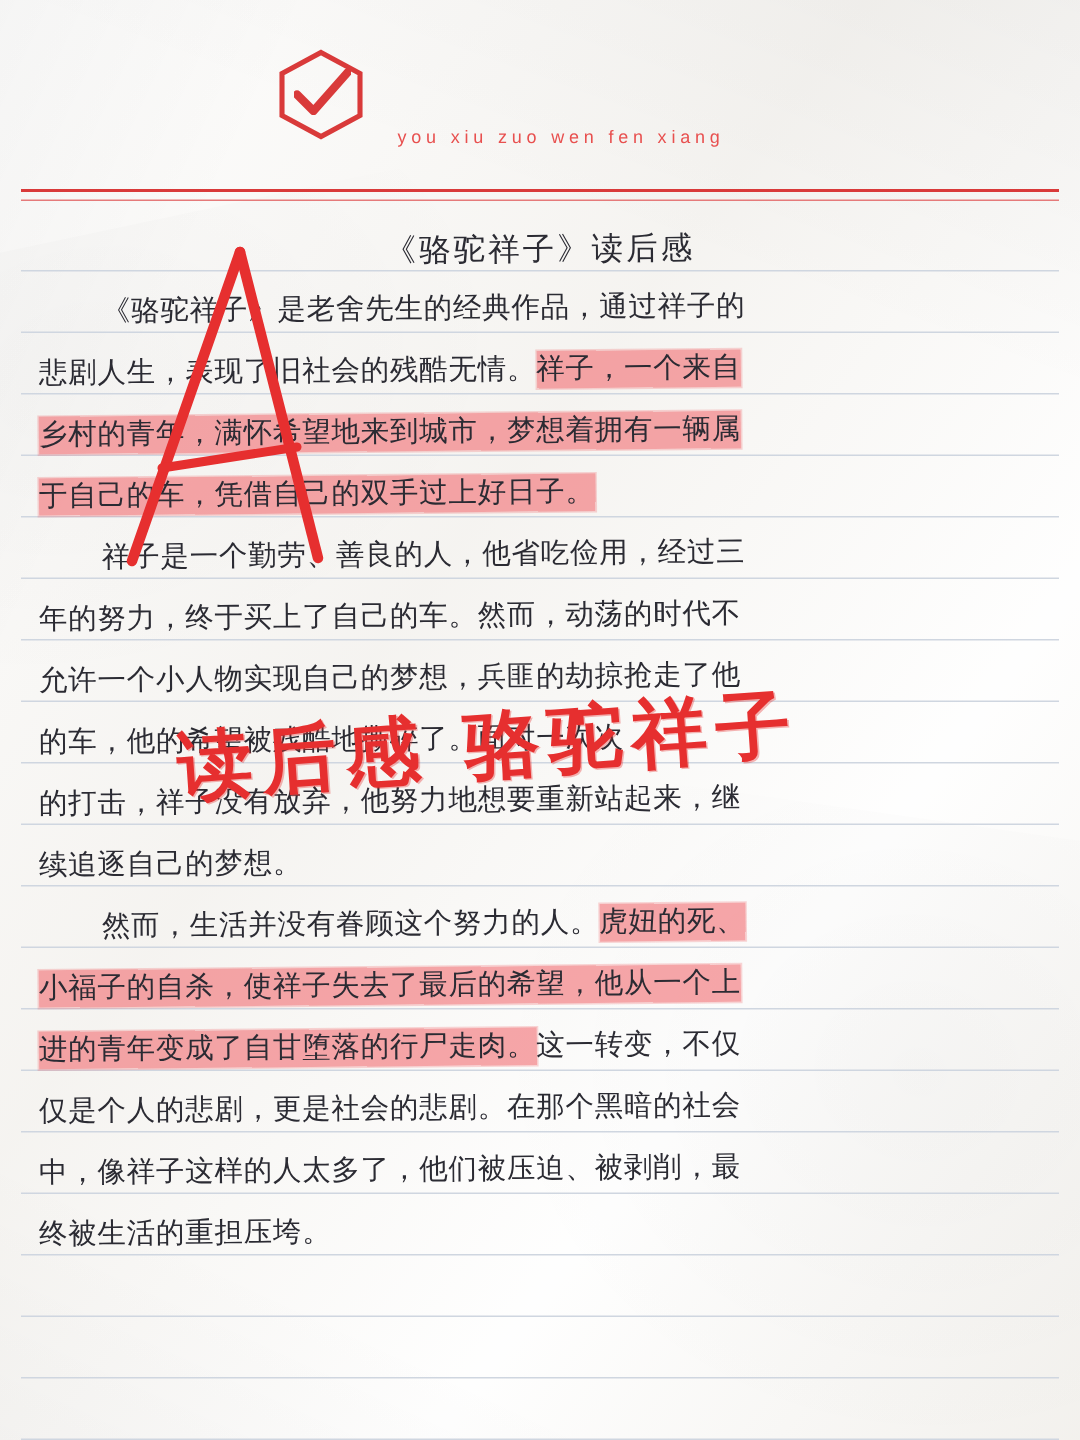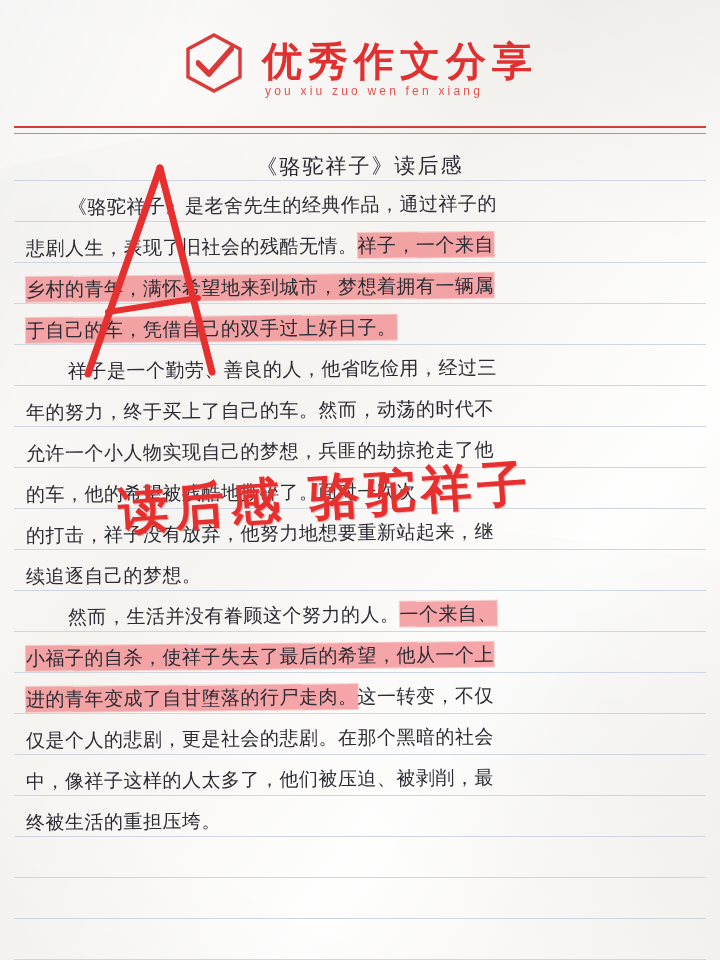--- a/index.html
+++ b/index.html
@@ -193,21 +193,20 @@
 
     <div class="logo-wrap">
       <svg class="hexagon" viewBox="0 0 62 62">
         <polygon points="31,3 57,17 57,45 31,59 5,45 5,17" fill="none" stroke="#d93a3a" stroke-width="3.4"></polygon>
       </svg>
       <svg class="check" width="38" height="34" viewBox="0 0 38 34">
         <path d="M2 17 L13 28 L36 2" fill="none" stroke="#d93a3a" stroke-width="5.5" stroke-linecap="round" stroke-linejoin="round"></path>
       </svg>
     </div>
 
-    <div class="title-cn">优秀作文分享</div>
     <div class="title-py">you xiu zuo wen fen xiang</div>
 
     <div class="rule-top"></div>
     <div class="rule-top2"></div>
   </div>
 
   <div id="sheet">
     <div id="rules">
         <div class="rule-line" style="top: 36px;"></div>
         <div class="rule-line" style="top: 77px;"></div>
@@ -235,21 +234,21 @@
     <div class="line indent" style="top: 48px;"><span>《骆驼祥子》是老舍先生的经典作品，通过祥子的</span></div>
         <div class="line" style="top: 89px;"><span>悲剧人生，表现了旧社会的残酷无情。</span><span class="hl">祥子，一个来自</span></div>
         <div class="line" style="top: 130px;"><span class="hl">乡村的青年，满怀希望地来到城市，梦想着拥有一辆属</span></div>
         <div class="line" style="top: 171px;"><span class="hl">于自己的车，凭借自己的双手过上好日子。</span></div>
         <div class="line indent" style="top: 212px;"><span>祥子是一个勤劳、善良的人，他省吃俭用，经过三</span></div>
         <div class="line" style="top: 253px;"><span>年的努力，终于买上了自己的车。然而，动荡的时代不</span></div>
         <div class="line" style="top: 294px;"><span>允许一个小人物实现自己的梦想，兵匪的劫掠抢走了他</span></div>
         <div class="line" style="top: 335px;"><span>的车，他的希望被残酷地撕碎了。面对一次次</span></div>
         <div class="line" style="top: 376px;"><span>的打击，祥子没有放弃，他努力地想要重新站起来，继</span></div>
         <div class="line" style="top: 417px;"><span>续追逐自己的梦想。</span></div>
-        <div class="line indent" style="top: 458px;"><span>然而，生活并没有眷顾这个努力的人。</span><span class="hl">一个来自、</span></div>
+        <div class="line indent" style="top: 458px;"><span>然而，生活并没有眷顾这个努力的人。</span><span class="hl">虎妞的死、</span></div>
         <div class="line" style="top: 499px;"><span class="hl">小福子的自杀，使祥子失去了最后的希望，他从一个上</span></div>
         <div class="line" style="top: 540px;"><span class="hl">进的青年变成了自甘堕落的行尸走肉。</span><span>这一转变，不仅</span></div>
         <div class="line" style="top: 581px;"><span>仅是个人的悲剧，更是社会的悲剧。在那个黑暗的社会</span></div>
         <div class="line" style="top: 622px;"><span>中，像祥子这样的人太多了，他们被压迫、被剥削，最</span></div>
         <div class="line" style="top: 663px;"><span>终被生活的重担压垮。</span></div>
       </div>
 
     <svg class="ann-aplus" viewBox="0 0 170 230">
       <path d="M98 6 L26 212" fill="none" stroke="#e62f2f" stroke-width="7" stroke-linecap="round"></path>
       <path d="M98 6 L150 210" fill="none" stroke="#e62f2f" stroke-width="7" stroke-linecap="round"></path>

